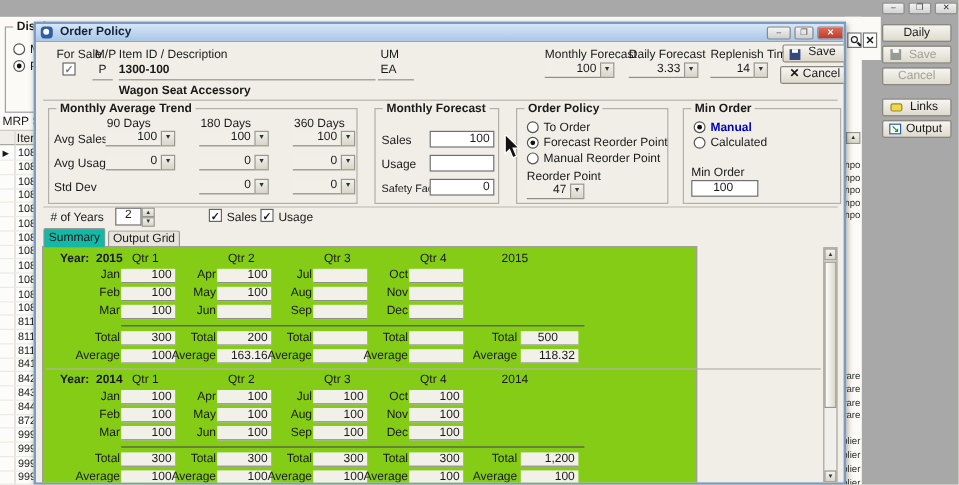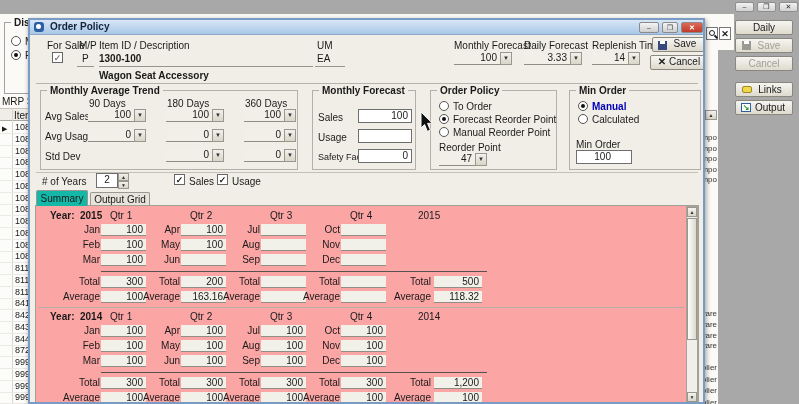--- a/index.html
+++ b/index.html
@@ -48,21 +48,21 @@
   .dd-btn{width:12px;background:linear-gradient(#f2f1ec,#d8d5c8);border:1px solid #9a988e;font-size:6px;line-height:11px;text-align:center;color:#333}
   .inp{background:#fff;border:1px solid #6f6f6f;text-align:right;padding-right:3px;line-height:12px}
   .cb{width:11px;height:11px;background:#fff;border:1px solid #666;font-size:9px;line-height:10px;text-align:center;font-weight:bold}
   .cb.gray{color:#7d7d7d}
   .gb2{border:1px solid #b2b0a8}
   .gb2 .gb-title{background:#F0EEE6}
   .btn3d{background:linear-gradient(#f7f6f2,#ded9cc);border:1px solid #8a887e;border-radius:2px;font-size:10px;line-height:12px;text-align:center}
   .tab{height:16px;border:1px solid #9a9893;border-bottom:none;border-radius:2px 2px 0 0;text-align:center;line-height:15px}
   .tab.active{background:#14b8a6;z-index:2}
   .tab.in{background:#E6E4DB;height:14px;top:172px}
-  #summary-panel{left:5px;top:185px;width:664px;height:199px;background:#fca5a5;border:1px solid #a19f98}
+  #summary-panel{left:5px;top:185px;width:546px;height:199px;background:#84cc16;border:1px solid #a19f98}
   .mf{position:absolute;height:12px;background:#F1F0E9;border-bottom:1px solid #8f8d86;text-align:right;padding-right:3px;line-height:11px}
   .slab{position:absolute;height:12px;line-height:12px;white-space:nowrap}
   .sline{position:absolute;height:1px;background:#55534e}
   .scroll{background:#F0EFE9;border:1px solid #a5a39b}
   .sc-btn{position:absolute;left:0;width:10px;height:10px;background:linear-gradient(#f4f3ee,#d9d6c9);border:1px solid #9a988e;font-size:5px;line-height:9px;text-align:center;color:#333}
   .sc-thumb{position:absolute;left:0;width:10px;background:linear-gradient(90deg,#fdfdfb,#dcd9cd);border:1px solid #9a988e}
   .frag{position:absolute;right:1px;white-space:nowrap;font-size:8px;color:#333}
 </style>
 </head>
 <body>
@@ -396,21 +396,21 @@
           <div class="mf" style="left: 145px; top: 85px; width: 45px;">163.16</div>
           <div class="slab" style="left: 184px; top: 70px; width: 40px; text-align: right;">Total</div>
           <div class="mf" style="left: 225px; top: 70px; width: 45px;"></div>
           <div class="slab" style="left: 184px; top: 85px; width: 40px; text-align: right;">Average</div>
           <div class="mf" style="left: 225px; top: 85px; width: 45px;"></div>
           <div class="slab" style="left: 264px; top: 70px; width: 40px; text-align: right;">Total</div>
           <div class="mf" style="left: 305px; top: 70px; width: 45px;"></div>
           <div class="slab" style="left: 264px; top: 85px; width: 40px; text-align: right;">Average</div>
           <div class="mf" style="left: 305px; top: 85px; width: 45px;"></div>
           <div class="slab" style="left: 355px; top: 70px; width: 40px; text-align: right;">Total</div>
-          <div class="mf" style="left: 398px; top: 70px; width: 48px;">500</div>
+          <div class="mf" style="left: 398px; top: 70px; width: 48px; text-align: center;">500</div>
           <div class="slab" style="left: 355px; top: 85px; width: 40px; text-align: right;">Average</div>
           <div class="mf" style="left: 398px; top: 85px; width: 48px;">118.32</div>
           <div class="sline" style="left: 2px; top: 101px; width: 646px; background: rgb(179, 177, 170); height: 1px;"></div>
           <div class="slab" style="left: 14px; top: 105px; font-weight: bold;">Year:</div>
           <div class="slab" style="left: 44px; top: 105px; font-weight: bold;">2014</div>
           <div class="slab" style="left: 74px; top: 105px;">Qtr 1</div>
           <div class="slab" style="left: 154px; top: 105px;">Qtr 2</div>
           <div class="slab" style="left: 234px; top: 105px;">Qtr 3</div>
           <div class="slab" style="left: 314px; top: 105px;">Qtr 4</div>
           <div class="slab" style="left: 382px; top: 105px;">2014</div>

